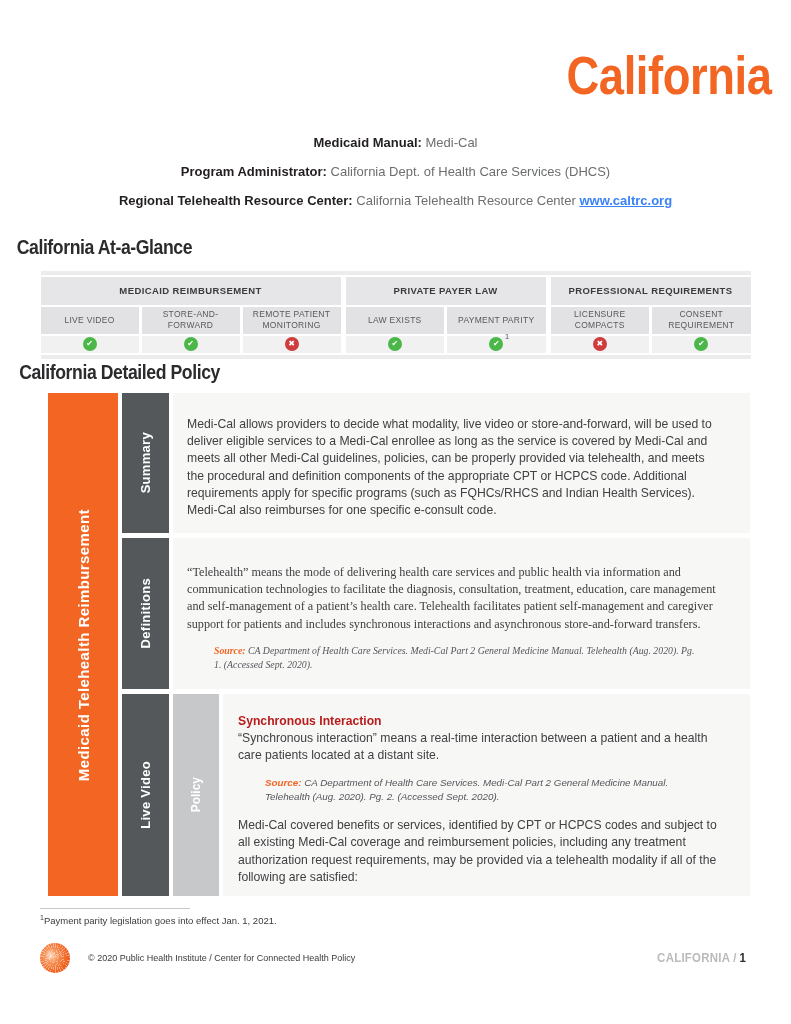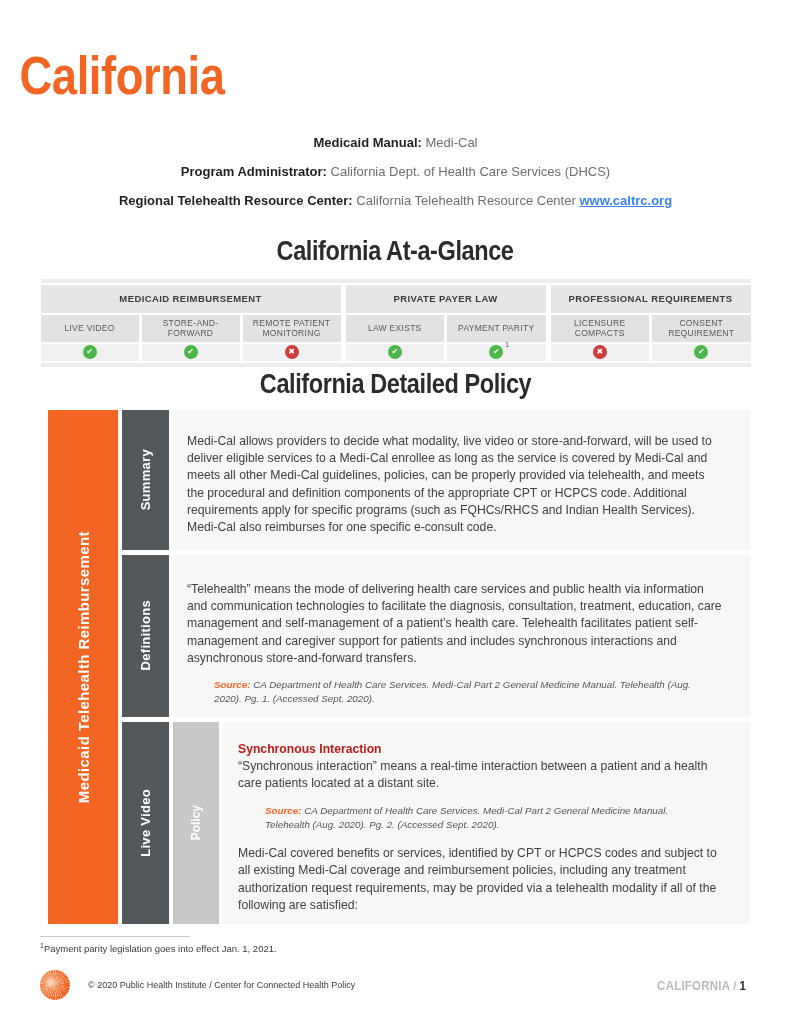--- a/index.html
+++ b/index.html
@@ -11,31 +11,31 @@
     position: relative;
     overflow: hidden;
   }
   .page { width: 791px; height: 1024px; background: #fff; overflow: hidden; }
 
   
   .cond { display: inline-block; transform: scaleX(0.84); transform-origin: center; letter-spacing: -0.5px; }
 
   
   .doc-title {
-    margin-top: 46px; text-align: left;
+    margin-top: 46px; text-align: right;
     font-size: 54px; font-weight: bold; color: #F26522; line-height: 1.1;
   }
   .meta { margin-top: 30px; text-align: center; }
   .meta-line { font-size: 13px; margin-bottom: 14px; color: #6d6e70; }
   .meta-line .lbl { font-weight: bold; color: #231f20; }
   .meta-line .lnk { color: #3b82f6; font-weight: bold; text-decoration: underline; cursor: pointer; }
 
   
   .section-heading {
-    text-align: center; font-size: 28px; font-weight: bold; color: #2b2b2d; line-height: 1.2;
+    text-align: left; font-size: 21px; font-weight: bold; color: #2b2b2d; line-height: 1.2;
   }
   .glance-heading { margin-top: 26px; }
   .glance-table { width: 710px; margin: 11px auto 0 auto; }
   .strip { height: 4px; background: #ececec; }
   .strip.top { margin-bottom: 2px; }
   .strip.bottom { margin-top: 2px; }
   .glance-groups { display: flex; gap: 5px; }
   .g-group { flex-basis: 0; }
   .g-group.w3 { flex-grow: 3; }
   .g-group.w2 { flex-grow: 2; }
@@ -78,21 +78,21 @@
   .p-row.r-livevideo { min-height: 185px; }
   .tab { width: 47px; background: #54585A; display: flex; align-items: center; justify-content: center; }
   .tab .vlabel { font-size: 13px; letter-spacing: 0.3px; }
   .subtab { width: 46px; background: #C7C8CA; display: flex; align-items: center; justify-content: center; }
   .subtab .vlabel { font-size: 12px; }
   .p-content {
     flex: 1 1 0; background: #F7F7F6; color: #414042;
     font-size: 12.2px; line-height: 1.42;
   }
   .r-summary .p-content { padding: 23px 26px 10px 14px; }
-  .r-definitions .p-content { padding: 26px 26px 10px 14px; }
+  .r-definitions .p-content { padding: 26px 26px 10px 14px; font-family: Liberation Serif, serif; }
   .r-livevideo .p-content { padding: 19px 22px 10px 15px; }
   .p-heading { font-weight: bold; color: #b91c1c; }
   .para2 { margin-top: 13px; }
   .source {
     margin: 11px 22px 0 27px;
     font-size: 9.8px; font-style: italic; color: #55565a; line-height: 1.45;
   }
   .source .src-lbl { color: #F26522; font-weight: bold; }
 
   

